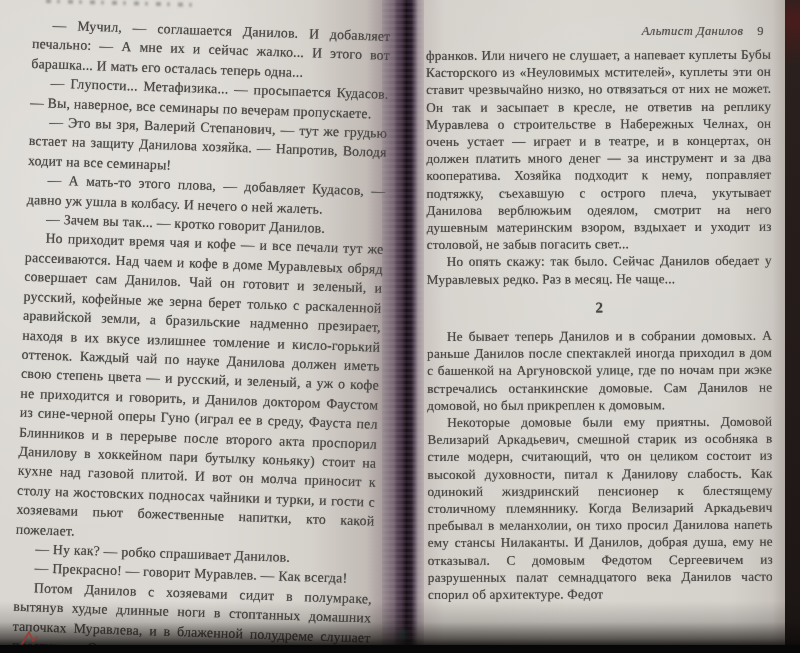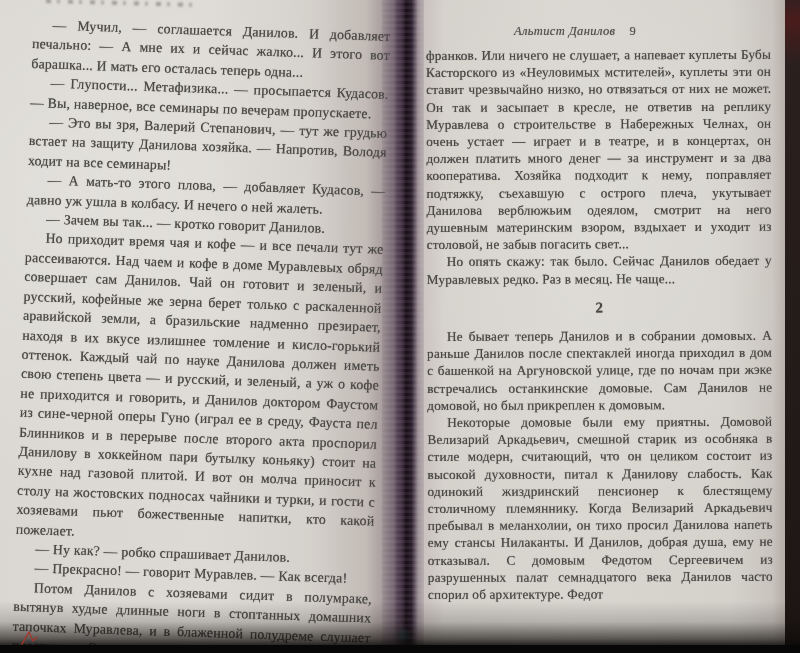--- a/index.html
+++ b/index.html
@@ -84,22 +84,22 @@
   .para.no-indent { text-indent: 0; }
   .section-heading {
     text-align: center;
     font-weight: bold;
     font-size: 15px;
     margin: 12px 0 11px 0;
     text-indent: 0;
   }
   .running-header {
     position: absolute;
-    left: 406px; top: 24px; width: 338px;
-    text-align: center;
+    left: 426px; top: 24px; width: 338px;
+    text-align: right;
     font-style: italic;
     font-size: 12.5px;
     color: #565350;
     letter-spacing: 0.4px;
     text-shadow: 0 0 0.8px rgba(86,83,80,0.8);
   }
   .running-header .pagenum {
     font-style: normal;
     margin-left: 14px;
   }

